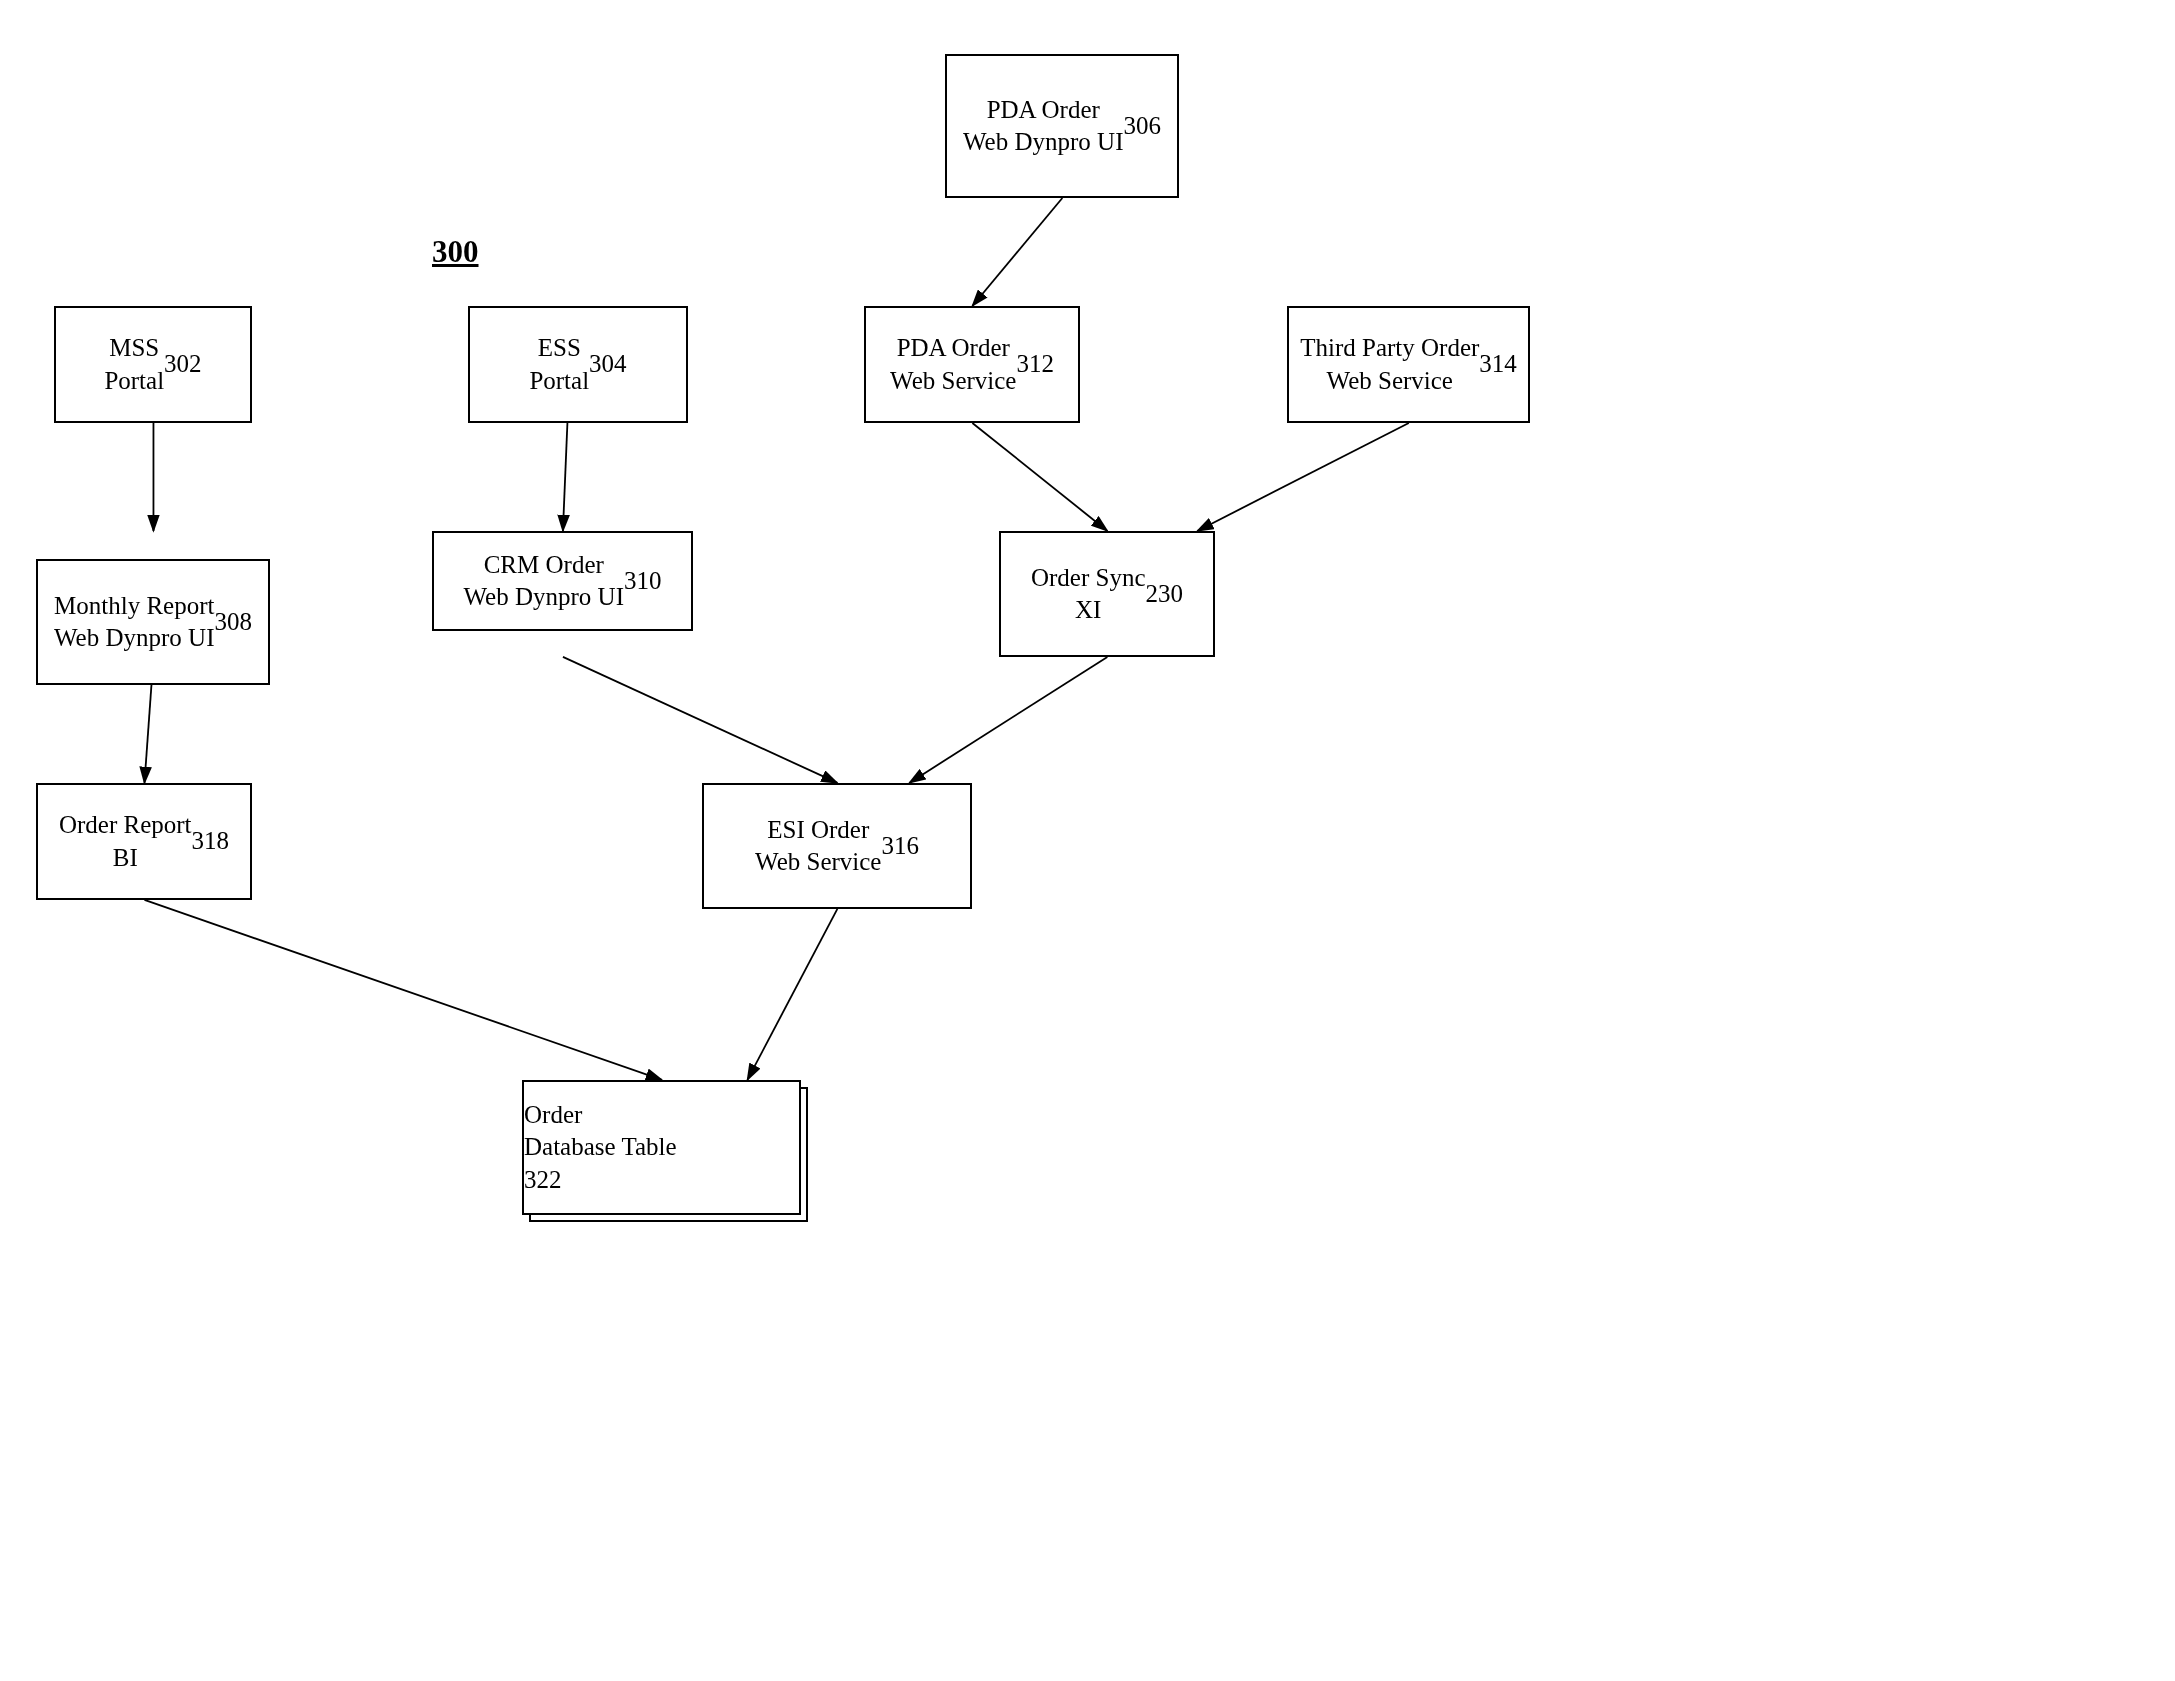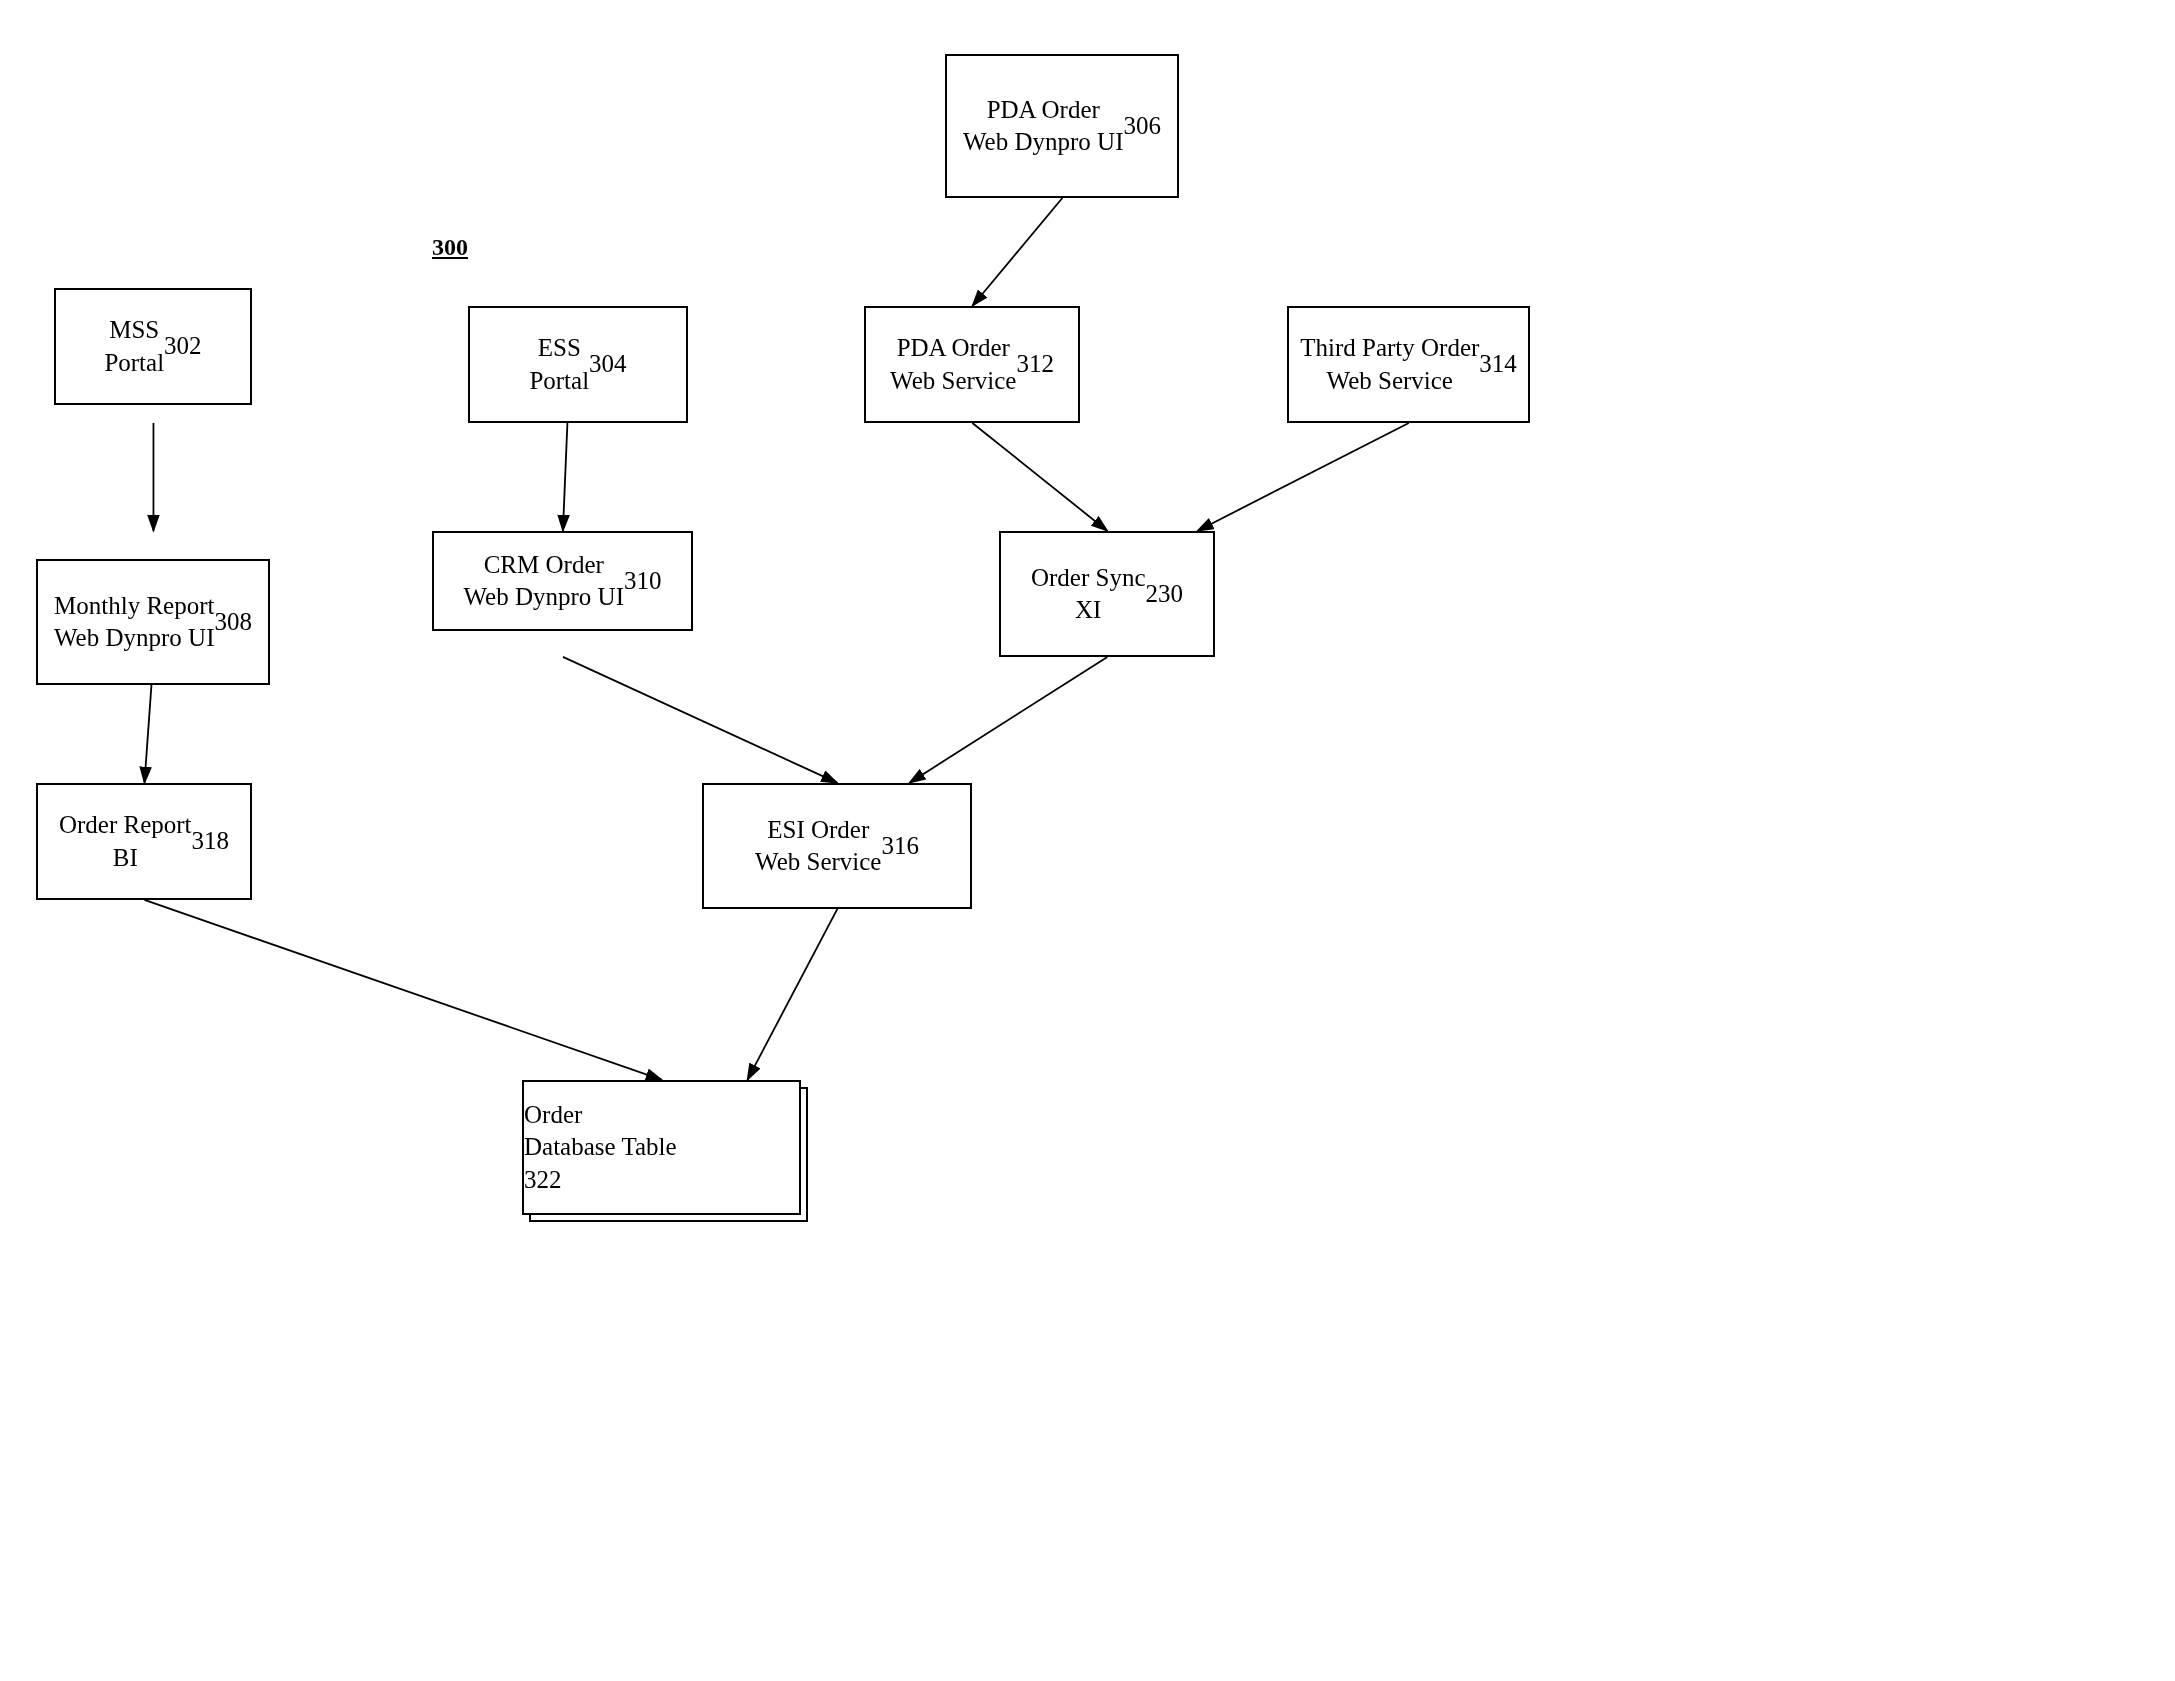--- a/index.html
+++ b/index.html
@@ -34,21 +34,21 @@
     .node-label {
       font-weight: normal;
     }
 
     .node-number {
       font-size: 25px;
     }
 
     .diagram-label {
       position: absolute;
-      font-size: 24px;
+      font-size: 31px;
       text-decoration: underline;
       font-weight: bold;
     }
 
     
     .arrows-svg {
       position: absolute;
       top: 0;
       left: 0;
       width: 2176px;
@@ -91,21 +91,21 @@
     <line x1="160" y1="1000" x2="735" y2="1200" stroke="#000" stroke-width="2" marker-end="url(#arrowhead)"></line>
 
     <line x1="930" y1="1010" x2="830" y2="1200" stroke="#000" stroke-width="2" marker-end="url(#arrowhead)"></line>
   </svg>
 
   <div class="node" style="left:945px; top:54px; width:234px; height:144px;">
     <span class="node-label">PDA Order<br>Web Dynpro UI</span>
     <span class="node-number">306</span>
   </div>
 
-  <div class="node" style="left:54px; top:288px; width:198px; height:117px;">
+  <div class="node" style="left:54px; top:306px; width:198px; height:117px;">
     <span class="node-label">MSS<br>Portal</span>
     <span class="node-number">302</span>
   </div>
 
   <div class="node" style="left:468px; top:306px; width:220px; height:117px;">
     <span class="node-label">ESS<br>Portal</span>
     <span class="node-number">304</span>
   </div>
 
   <div class="node" style="left:864px; top:306px; width:216px; height:117px;">

